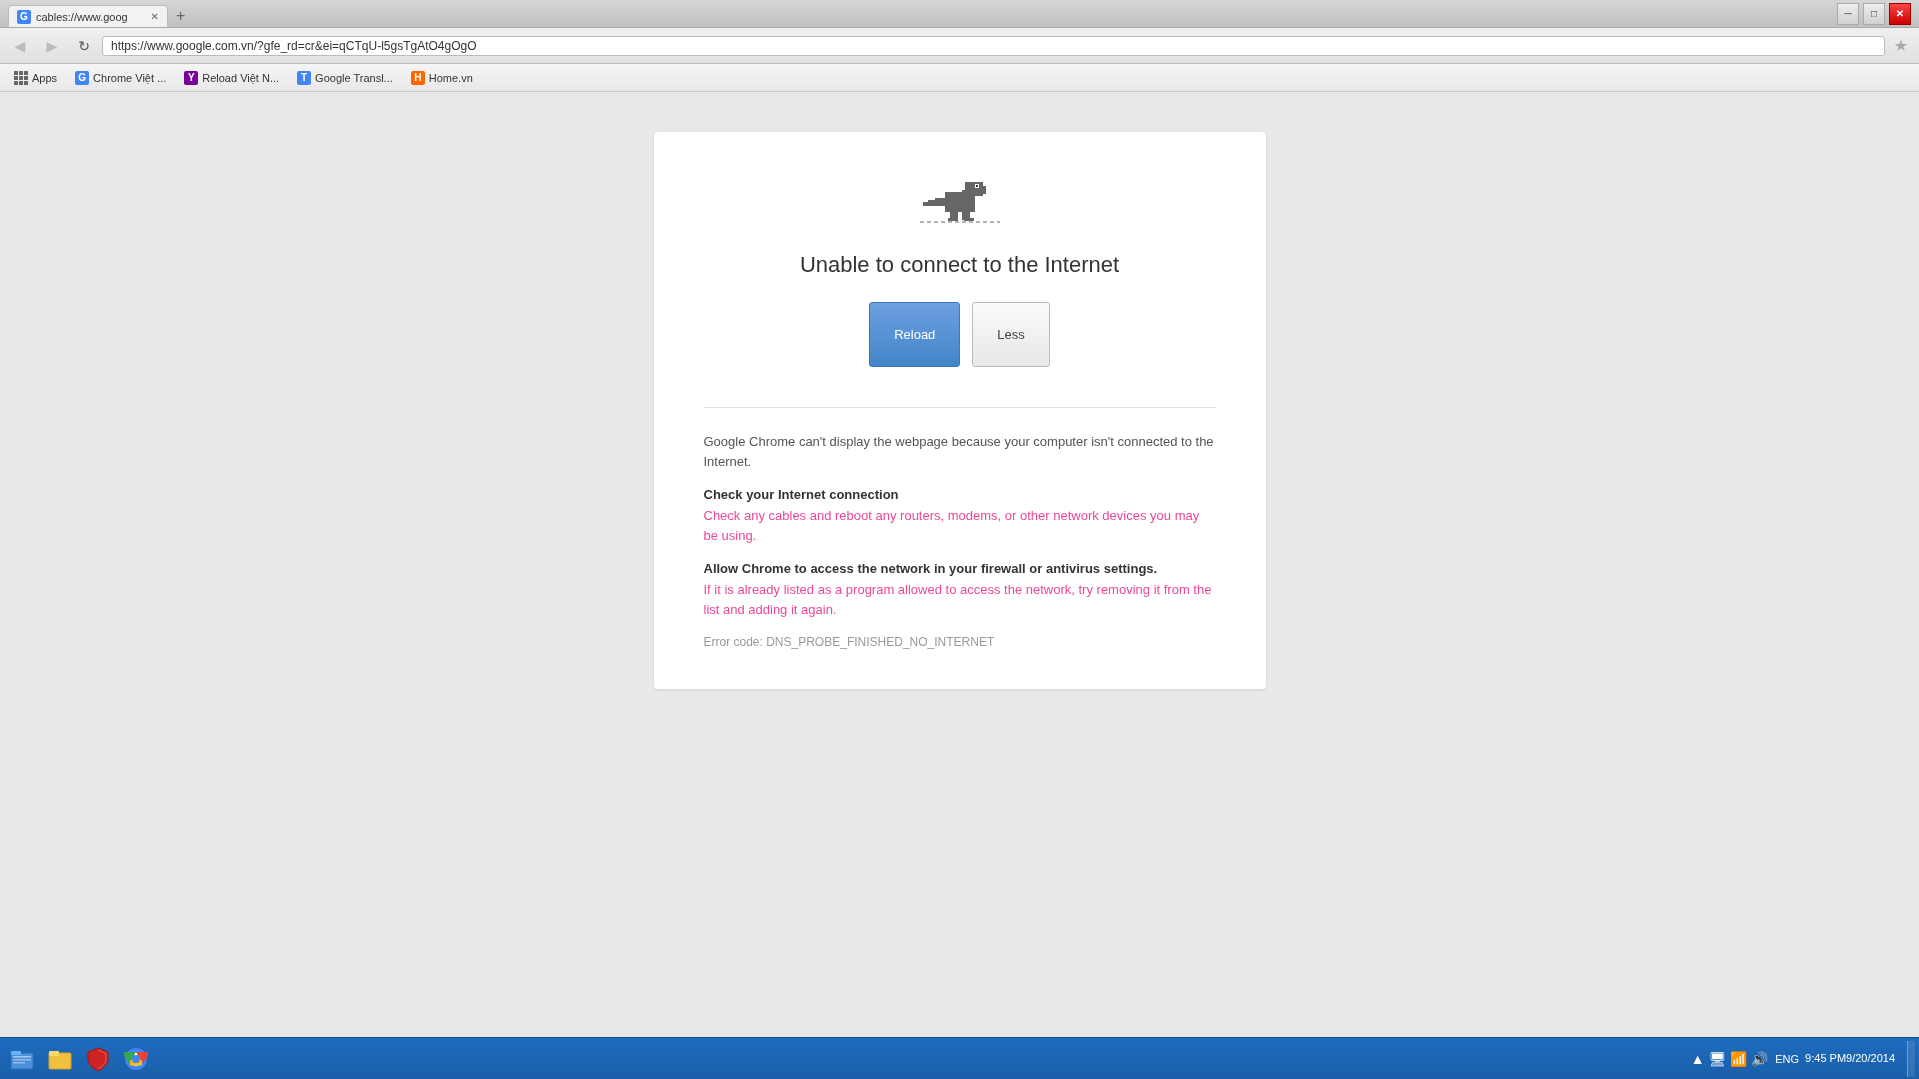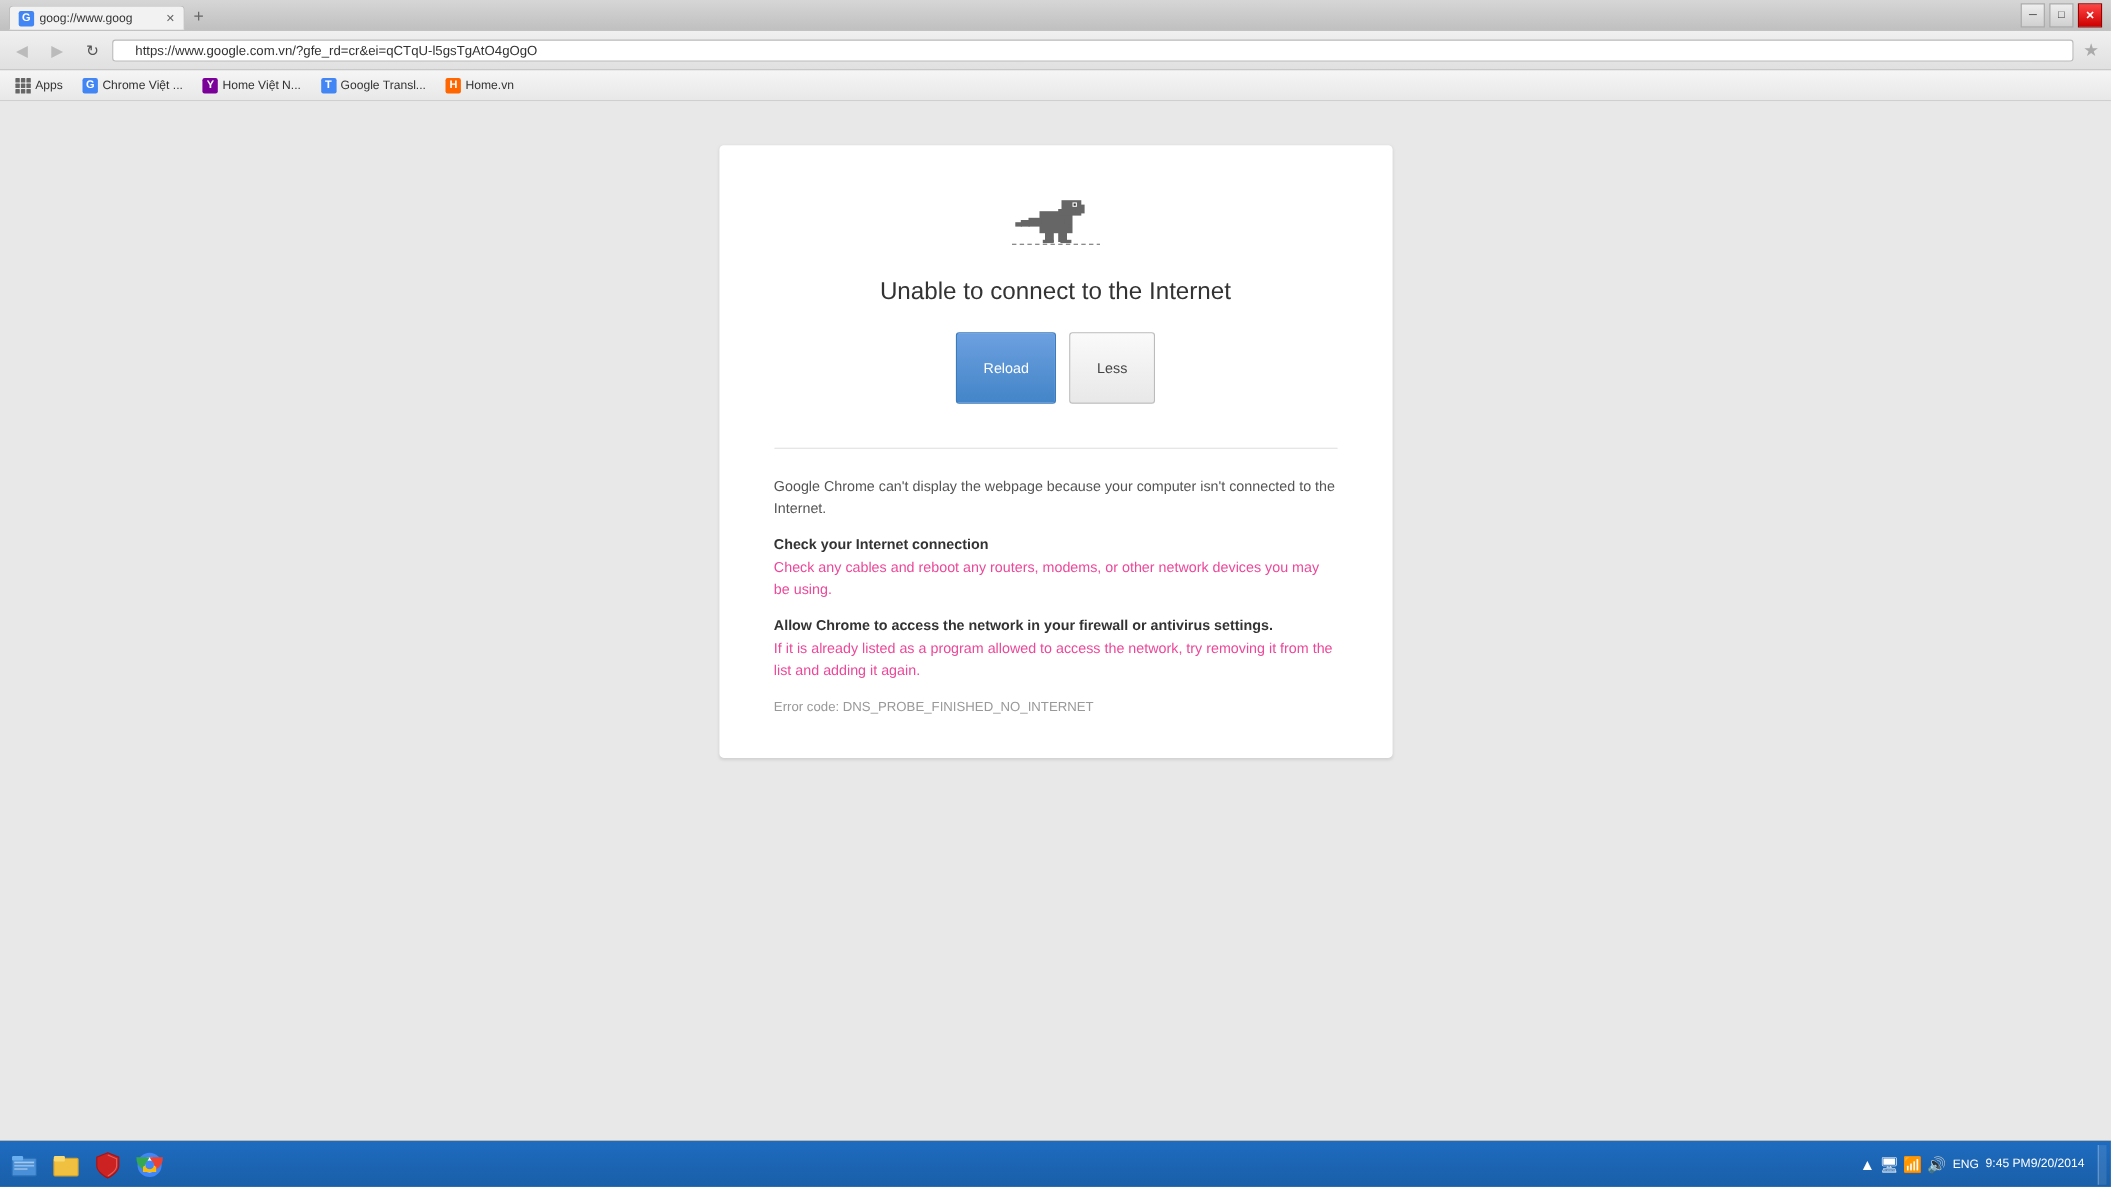--- a/index.html
+++ b/index.html
@@ -115,21 +115,21 @@
       font-size: 14px;
       color: #555;
       border-radius: 3px;
     }
     .nav-btn.disabled { color: #bbb; cursor: default; }
     .address-bar {
       flex: 1;
       height: 20px;
       border: 1px solid #bbb;
       border-radius: 3px;
-      padding: 0 20px;
+      padding: 0 8px;
       font-size: 12px;
       background: white;
       color: #333;
     }
     .star-btn {
       width: 24px;
       height: 24px;
       background: transparent;
       border: none;
       cursor: pointer;
@@ -343,21 +343,21 @@
   </style>
 </head>
 <body>
 
 <div class="title-bar">
   <div class="tab-bar">
     <div class="tab">
       <div class="tab-favicon">
         <div class="favicon-g">G</div>
       </div>
-      <span class="tab-title">goog://www.goog</span>
+      <span class="tab-title">cables://www.goog</span>
       <span class="tab-close">✕</span>
     </div>
     <div class="tab-new">+</div>
   </div>
   <div class="window-controls">
     <div class="win-btn">─</div>
     <div class="win-btn">□</div>
     <div class="win-btn close-btn">✕</div>
   </div>
 </div>
@@ -388,21 +388,21 @@
   <div class="bookmark-item">
     <div class="bookmark-icon">
       <div class="favicon-g">G</div>
     </div>
     <span>Chrome Việt ...</span>
   </div>
   <div class="bookmark-item">
     <div class="bookmark-icon">
       <div class="favicon-y">Y</div>
     </div>
-    <span>Home Việt N...</span>
+    <span>Reload Việt N...</span>
   </div>
   <div class="bookmark-item">
     <div class="bookmark-icon">
       <div class="favicon-t">T</div>
     </div>
     <span>Google Transl...</span>
   </div>
   <div class="bookmark-item">
     <div class="bookmark-icon">
       <div class="favicon-h">H</div>

